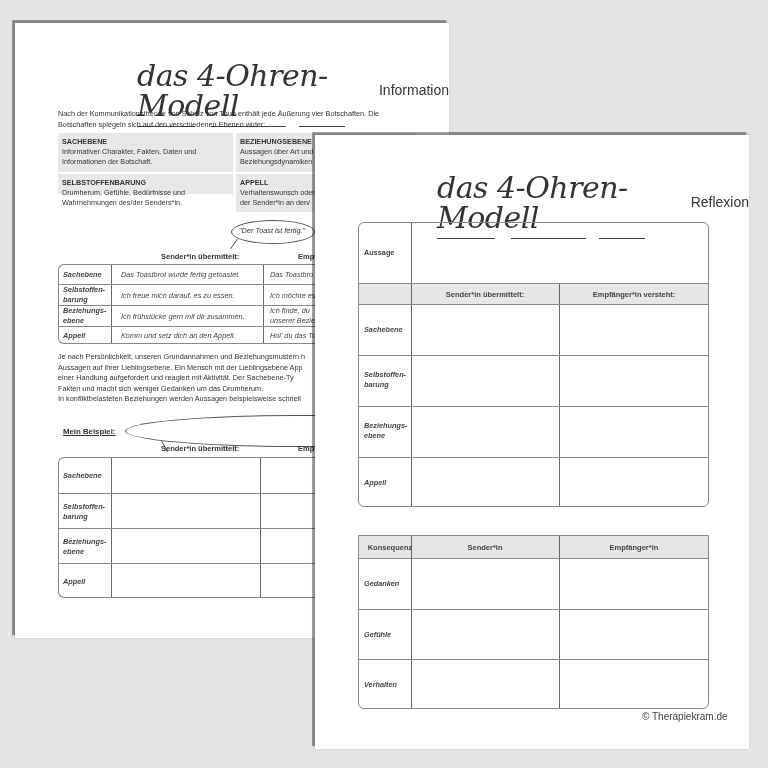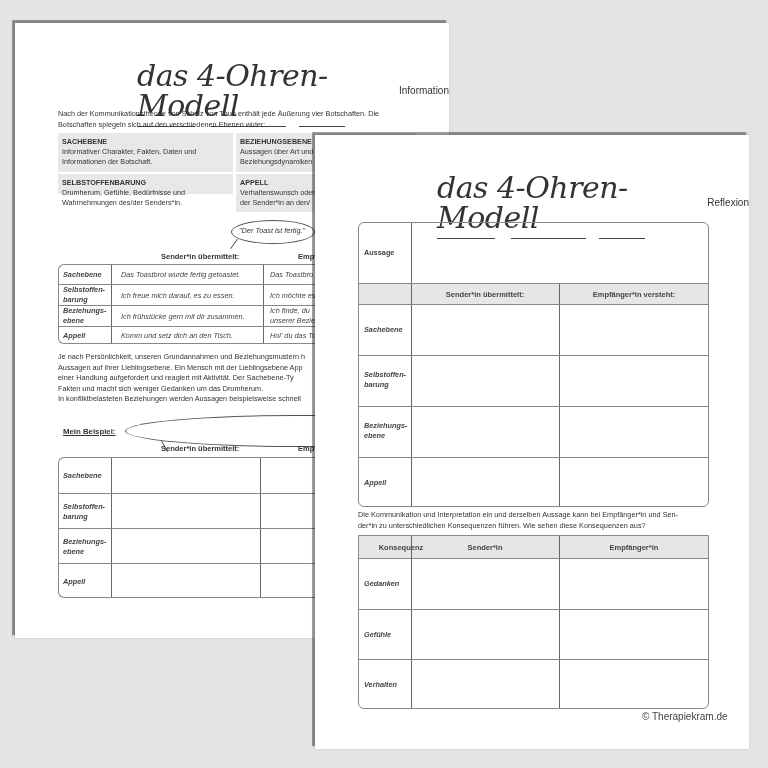--- a/index.html
+++ b/index.html
@@ -4,21 +4,21 @@
 <style>
   *{box-sizing:border-box;margin:0;padding:0}
   html,body{width:768px;height:768px;overflow:hidden;background:#e4e4e4;font-family:"Liberation Sans","DejaVu Sans",sans-serif;color:#333}
   .page{position:absolute;background:#fff;box-shadow:-3px -3px 0 0 rgba(0,0,0,0.35),-1px -1px 3px rgba(0,0,0,0.25)}
   #page1{left:15px;top:23px;width:434px;height:615px}
   #page2{left:315px;top:135px;width:434px;height:614px;z-index:2}
 
   .title-wrap{position:absolute;display:flex;align-items:center}
   .script-title{font-family:"DejaVu Serif",serif;font-style:italic;font-size:30px;color:#333;letter-spacing:-0.5px;line-height:1;position:relative;padding-bottom:6px}
   .script-title .ul{position:absolute;bottom:0;height:1.2px;background:#444}
-  .page-label{font-size:10px;color:#333;margin-left:24px;margin-bottom:8px}
+  .page-label{font-size:14px;color:#333;margin-left:24px;margin-bottom:8px}
 
   .intro{position:absolute;font-size:7.3px;line-height:11px;color:#333}
   .gbox{position:absolute;background:#e8e8e8;font-size:7.2px;line-height:10px;padding:4px 4px}
   .gbox .h{font-weight:bold;color:#333}
 
   .bubble{position:absolute;border:1px solid #555;border-radius:50%;background:#fff}
   .bubble-text{position:absolute;font-size:7.3px;font-style:italic;color:#333;white-space:nowrap}
   .tail{position:absolute;border-left:1px solid #555}
 
   .colhead{position:absolute;font-size:7.5px;font-weight:bold;color:#333;white-space:nowrap}
@@ -95,21 +95,21 @@
     </div>
     <div class="row" style="top:40px;height:21px">
       <div class="lbl" style="left:4px;top:0px;white-space:pre">Beziehungs-
 ebene</div>
       <div class="cell" style="left:62px;top:6px">Ich frühstücke gern mit dir zusammen.</div>
       <div class="cell" style="left:211px;top:0px;white-space:pre">Ich finde, du
 unserer Bezie</div>
     </div>
     <div class="row" style="top:61px;height:19px">
       <div class="lbl" style="left:4px;top:4px">Appell</div>
-      <div class="cell" style="left:62px;top:4px">Komm und setz dich an den Tisch.</div>
+      <div class="cell" style="left:62px;top:4px">Komm und setz dich an den Appell.</div>
       <div class="cell" style="left:211px;top:4px">Hol' du das To</div>
     </div>
   </div>
 
   <div class="bodytext" style="left:43px;top:329px;width:400px">
     <div>Je nach Persönlichkeit, unseren Grundannahmen und Beziehungsmustern h</div>
     <div>Aussagen auf ihrer Lieblingsebene. Ein Mensch mit der Lieblingsebene App</div>
     <div>einer Handlung aufgefordert und reagiert mit Aktivität. Der Sachebene-Ty</div>
     <div>Fakten und macht sich weniger Gedanken um das Drumherum.</div>
     <div>In konfliktbelasteten Beziehungen werden Aussagen beispielsweise schnell</div>
@@ -176,32 +176,28 @@
     </div>
     <div class="row" style="top:183px;height:51px">
       <div class="lbl" style="left:5px;top:14px;white-space:pre">Beziehungs-
 ebene</div>
     </div>
     <div class="row" style="top:234px;height:51px">
       <div class="lbl" style="left:5px;top:20px;white-space:pre">Appell</div>
     </div>
   </div>
 
-  <div class="bodytext" style="left:43px;top:375px;width:360px">
-    <div>Die Kommunikation und Interpretation ein und derselben Aussage kann bei Empfänger*in und Sen-</div>
-    <div>der*in zu unterschiedlichen Konsequenzen führen. Wie sehen diese Konsequenzen aus?</div>
-  </div>
 
   <div class="tbl" style="left:43px;top:400px;width:351px;height:174px;border-radius:0 0 6px 6px">
     <div class="hdrbg" style="top:0;height:22px"></div>
     <div class="vline" style="left:52px"></div>
     <div class="vline" style="left:200px"></div>
 
     <div class="row first" style="top:0;height:22px">
-      <div class="hdrtxt" style="left:16px;width:52px;top:7px">Konsequenz</div>
+      <div class="hdrtxt" style="left:5px;width:52px;top:7px">Konsequenz</div>
       <div class="hdrtxt" style="left:52px;width:148px;top:7px">Sender*in</div>
       <div class="hdrtxt" style="left:200px;width:150px;top:7px">Empfänger*in</div>
     </div>
     <div class="row" style="top:22px;height:51px">
       <div class="lbl" style="left:5px;top:20px">Gedanken</div>
     </div>
     <div class="row" style="top:73px;height:50px">
       <div class="lbl" style="left:5px;top:20px">Gefühle</div>
     </div>
     <div class="row" style="top:123px;height:51px">

